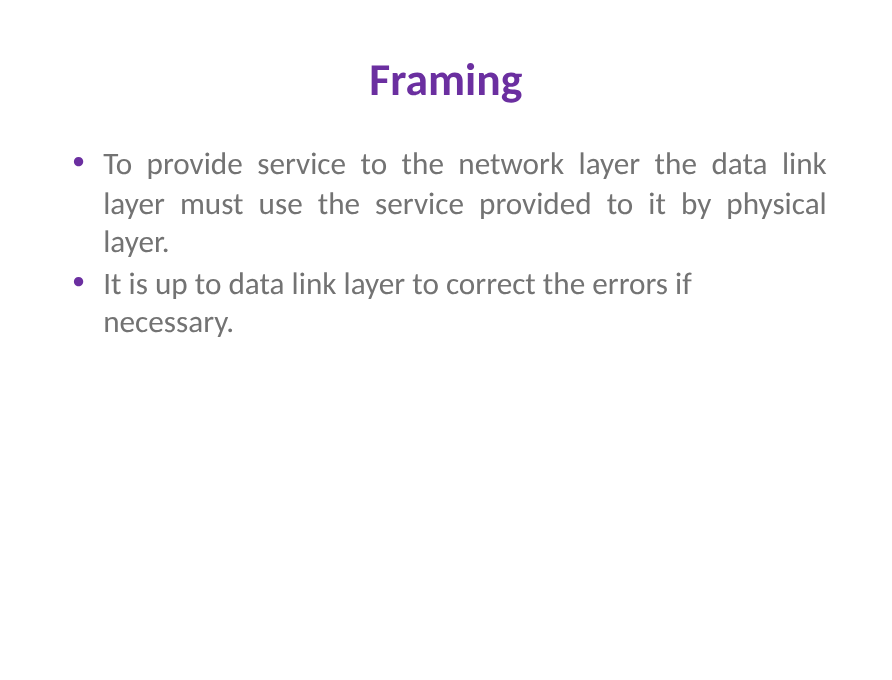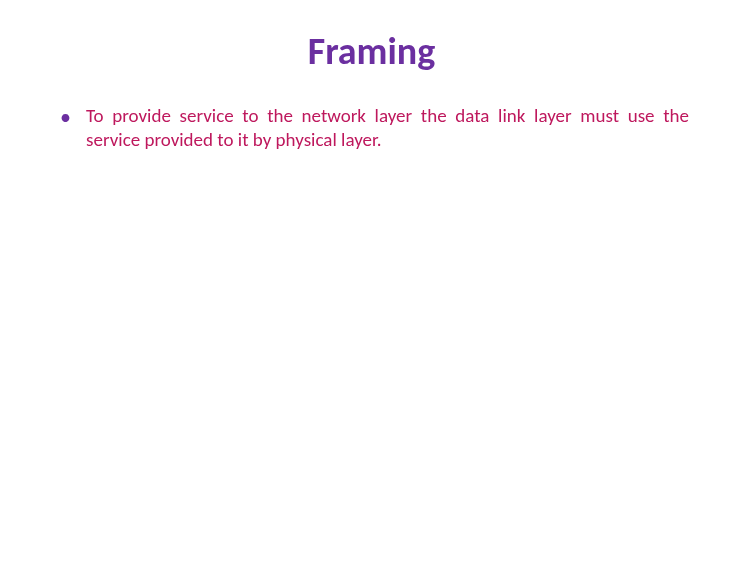--- a/index.html
+++ b/index.html
@@ -8,42 +8,42 @@
     width: 743px;
     height: 567px;
     background: #ffffff;
     font-family: Calibri, "Segoe UI", Arial, sans-serif;
     color: #000000;
   }
   .slide {
     width: 743px;
     height: 567px;
     box-sizing: border-box;
-    padding-top: 28px;
+    padding-top: 44px;
   }
   .title {
     text-align: center;
     font-weight: 700;
     font-size: 38px;
     margin: 0 0 30px 0;
   }
   .body {
     padding: 0 54px 0 54px;
   }
   ul.bullets {
     list-style: none;
     margin: 0;
     padding: 0;
   }
   ul.bullets li {
     position: relative;
     padding-left: 32px;
-    font-size: 19px;
+    font-size: 26px;
     line-height: 1.25;
-    color: #be185d;
+    color: #737373;
     margin-bottom: 2px;
   }
   ul.bullets li.justify {
     text-align: justify;
     text-justify: inter-word;
   }
   ul.bullets li::before {
     content: "•";
     position: absolute;
     left: 6px;
@@ -54,15 +54,16 @@
 </style>
 <style>ul.bullets li::before{color:#6b2fa0;}</style></head>
 <body>
 
 <div class="slide">
   <h1 class="title" style="color:#6b2fa0">Framing</h1>
 
   <div class="body">
     <ul class="bullets">
       <li class="justify">To provide service to the network layer the data link layer must use the service provided to it by physical layer.</li>
+      <li>It is up to data link layer to correct the errors if necessary.</li>
     </ul>
   </div>
 </div>
 
 </body></html>

